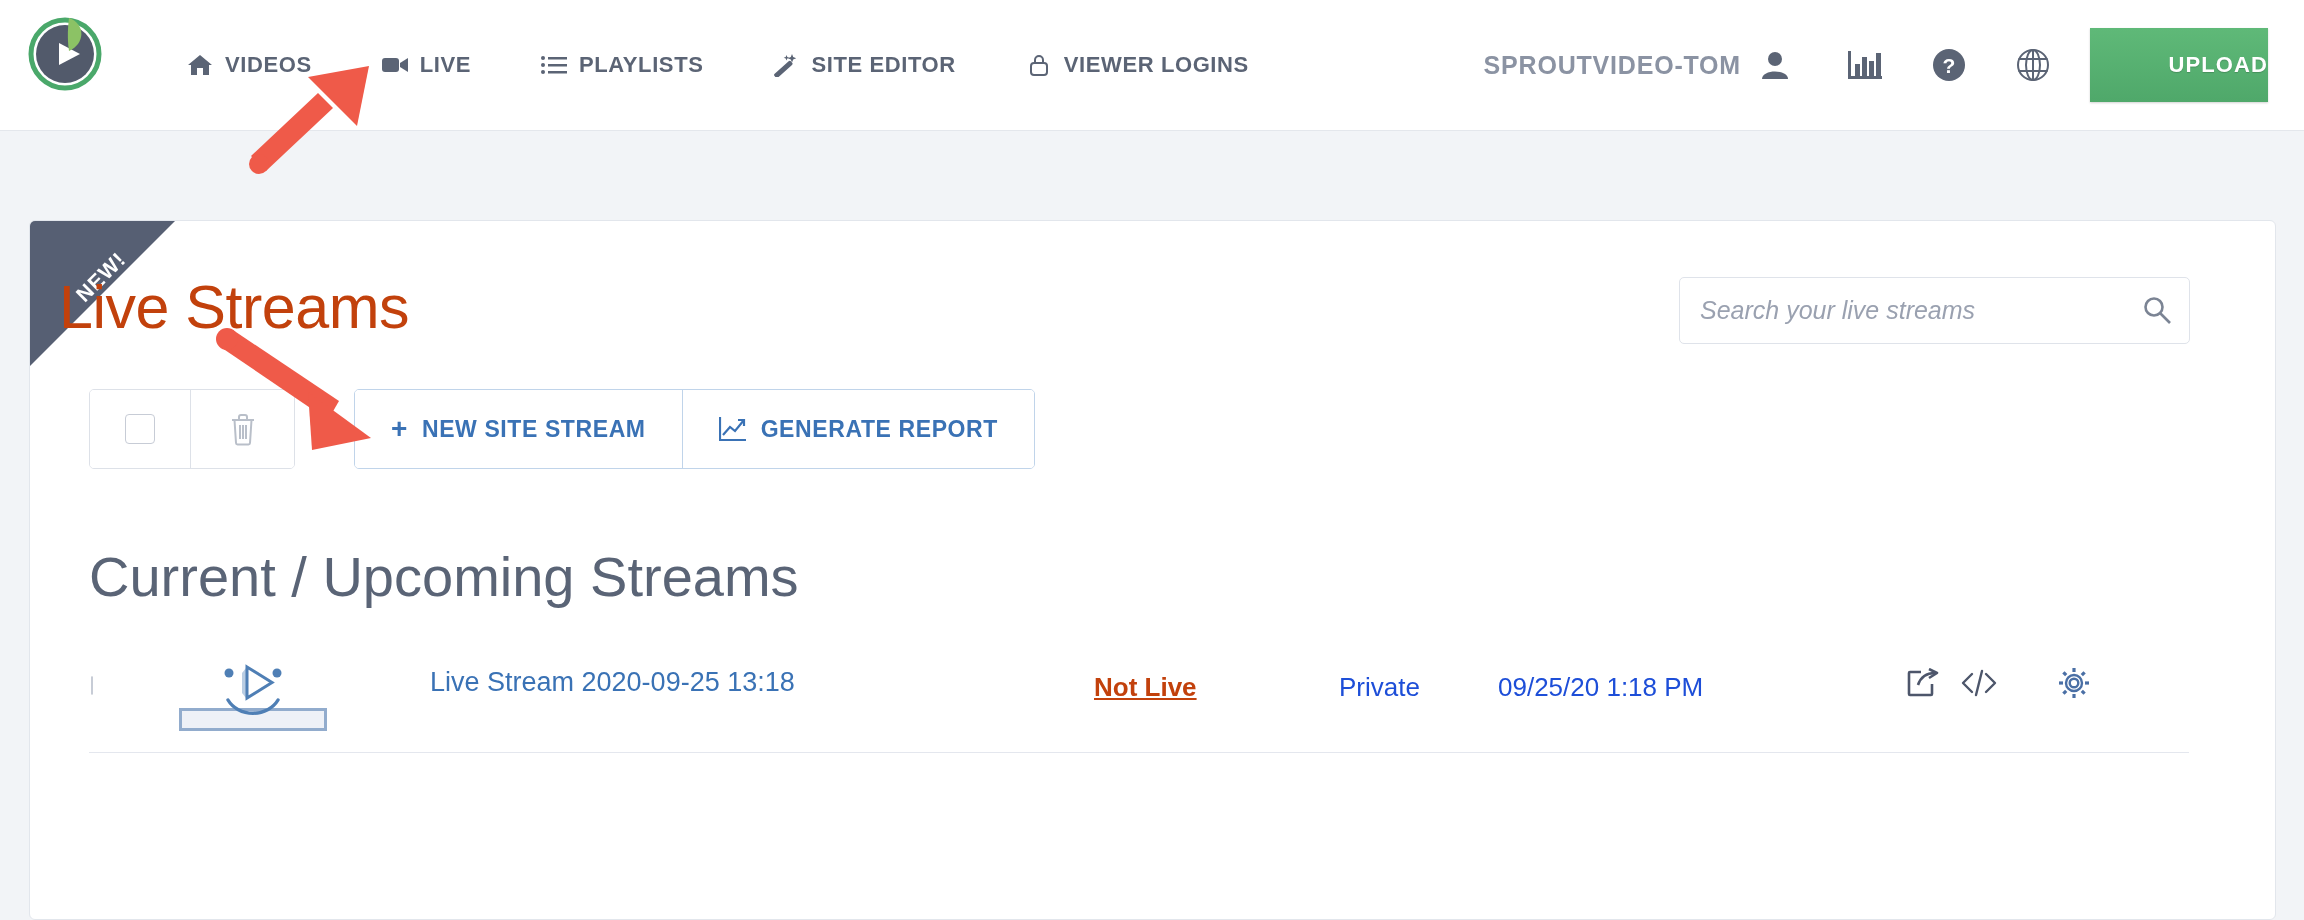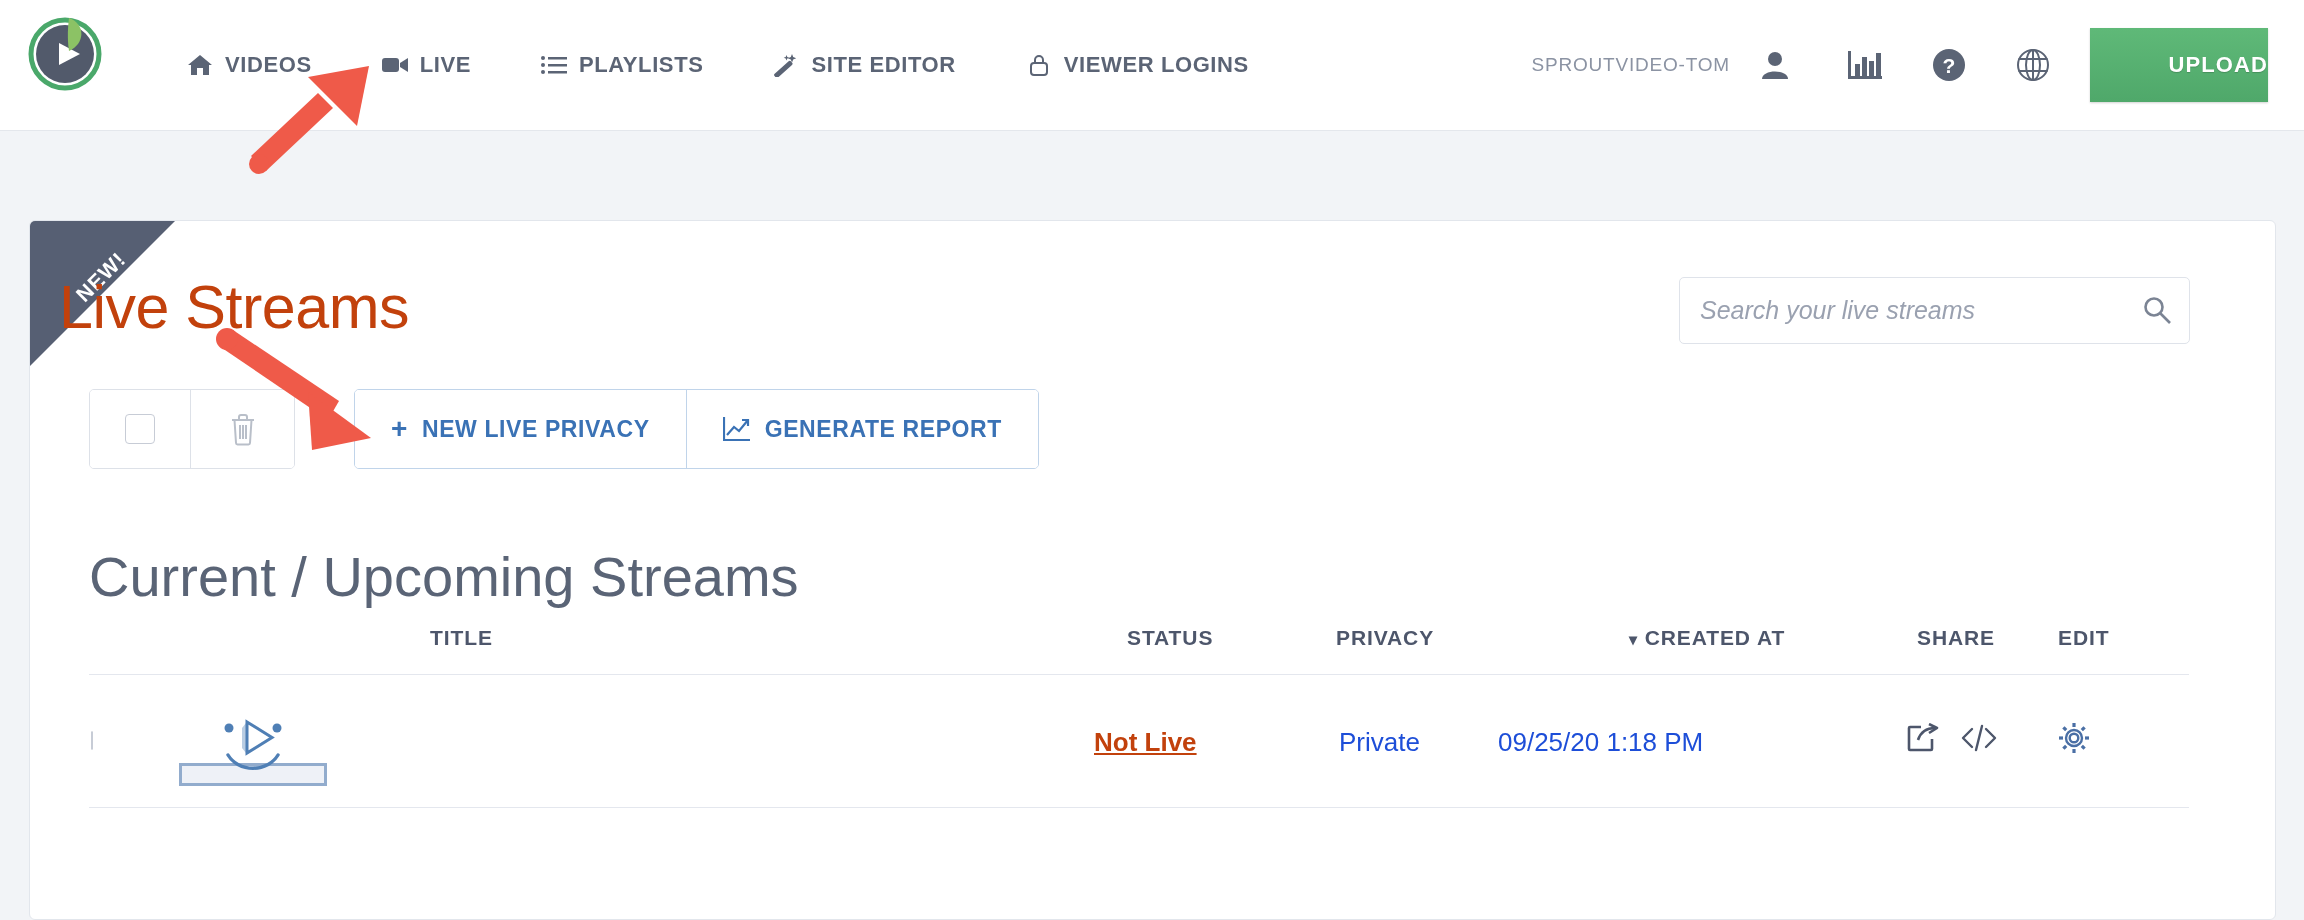--- a/index.html
+++ b/index.html
@@ -66,24 +66,24 @@
     right: 0;
     top: 0;
     height: 130px;
     display: flex;
     align-items: center;
     gap: 0;
     padding-right: 36px;
   }
   .account-name {
     color: #8b93a3;
-    font-size: 19px;
-    font-weight: normal;
+    font-size: 25px;
+    font-weight: bold;
     letter-spacing: 0.8px;
-    margin-right: 14px;
+    margin-right: 3px;
     cursor: pointer;
     white-space: nowrap;
   }
   .nav-icon-btn {
     width: 62px;
     height: 62px;
     display: flex;
     align-items: center;
     justify-content: center;
     color: #5b6475;
@@ -461,69 +461,61 @@
           <path d="M6.5 8 L8 31 a1.5 1.5 0 0 0 1.5 1.4 h11 A1.5 1.5 0 0 0 22 31 L23.5 8"></path>
           <path d="M12 13 V27 M15 13 V27 M18 13 V27"></path>
         </svg>
       </span>
     </div>
   </div>
 
   <div class="btn-group grp-blue">
     <div class="tb-btn tb-wide">
       <span style="font-size:28px">+</span>
-      <span>NEW LIVE PRIVACY</span>
+      <span>NEW SITE STREAM</span>
     </div>
     <div class="tb-btn tb-wide">
       <span style="display:flex">
         <svg width="28" height="26" viewBox="0 0 28 26" fill="none" stroke="currentColor" stroke-width="2.2">
           <path d="M1 1 V24 H27"></path>
           <path d="M4 19 L11 11 L16 15 L25 4"></path>
           <path d="M19 4 H25 V10"></path>
         </svg>
       </span>
       <span>GENERATE REPORT</span>
     </div>
   </div>
 </div>
 
 <div class="section-title">Current / Upcoming Streams</div>
 
 <div class="table">
 
-  <div class="thead">
-    <span class="th th-title">TITLE</span>
-    <span class="th th-status">STATUS</span>
-    <span class="th th-privacy">PRIVACY</span>
-    <span class="th th-created">
-      <span class="caret">▾</span>
-      <span>CREATED AT</span>
-    </span>
-    <span class="th th-share">SHARE</span>
-    <span class="th th-edit">EDIT</span>
-  </div>
 
   <div class="trow">
 
     <span class="cell c-check">
       <span class="sq-check"></span>
     </span>
 
     <span class="cell c-thumb">
       <span class="thumb">
         <svg width="142" height="82" viewBox="0 0 142 82">
           <circle cx="47" cy="30" r="4.5" fill="#4f7fb5"></circle>
           <circle cx="95" cy="30" r="4.5" fill="#4f7fb5"></circle>
           <path d="M64 25 L64 55 L60 50 L60 30 Z" fill="#b9cde3"></path>
           <path d="M65 24 L90 39.5 L65 55 Z" fill="none" stroke="#4f7fb5" stroke-width="3"></path>
           <path d="M46 57 A28 24 0 0 0 96 57" fill="none" stroke="#4f7fb5" stroke-width="3.4" stroke-linecap="round"></path>
         </svg>
       </span>
     </span>
 
+    <span class="cell c-title">
+      <a class="row-title-link" href="#">Live Stream 2020-09-25 13:18</a>
+    </span>
 
     <span class="cell c-status cell-text bold">Not Live</span>
     <span class="cell c-priv cell-text">Private</span>
     <span class="cell c-date cell-text">09/25/20 1:18 PM</span>
 
     <span class="cell c-share">
       <span class="share-icons">
         <span class="icon-btn">
           <svg width="32" height="30" viewBox="0 0 32 30" fill="none" stroke="currentColor" stroke-width="2.6">
             <path d="M14 4 H3 a1 1 0 0 0 -1 1 V26 a1 1 0 0 0 1 1 H24 a1 1 0 0 0 1 -1 V16"></path>

